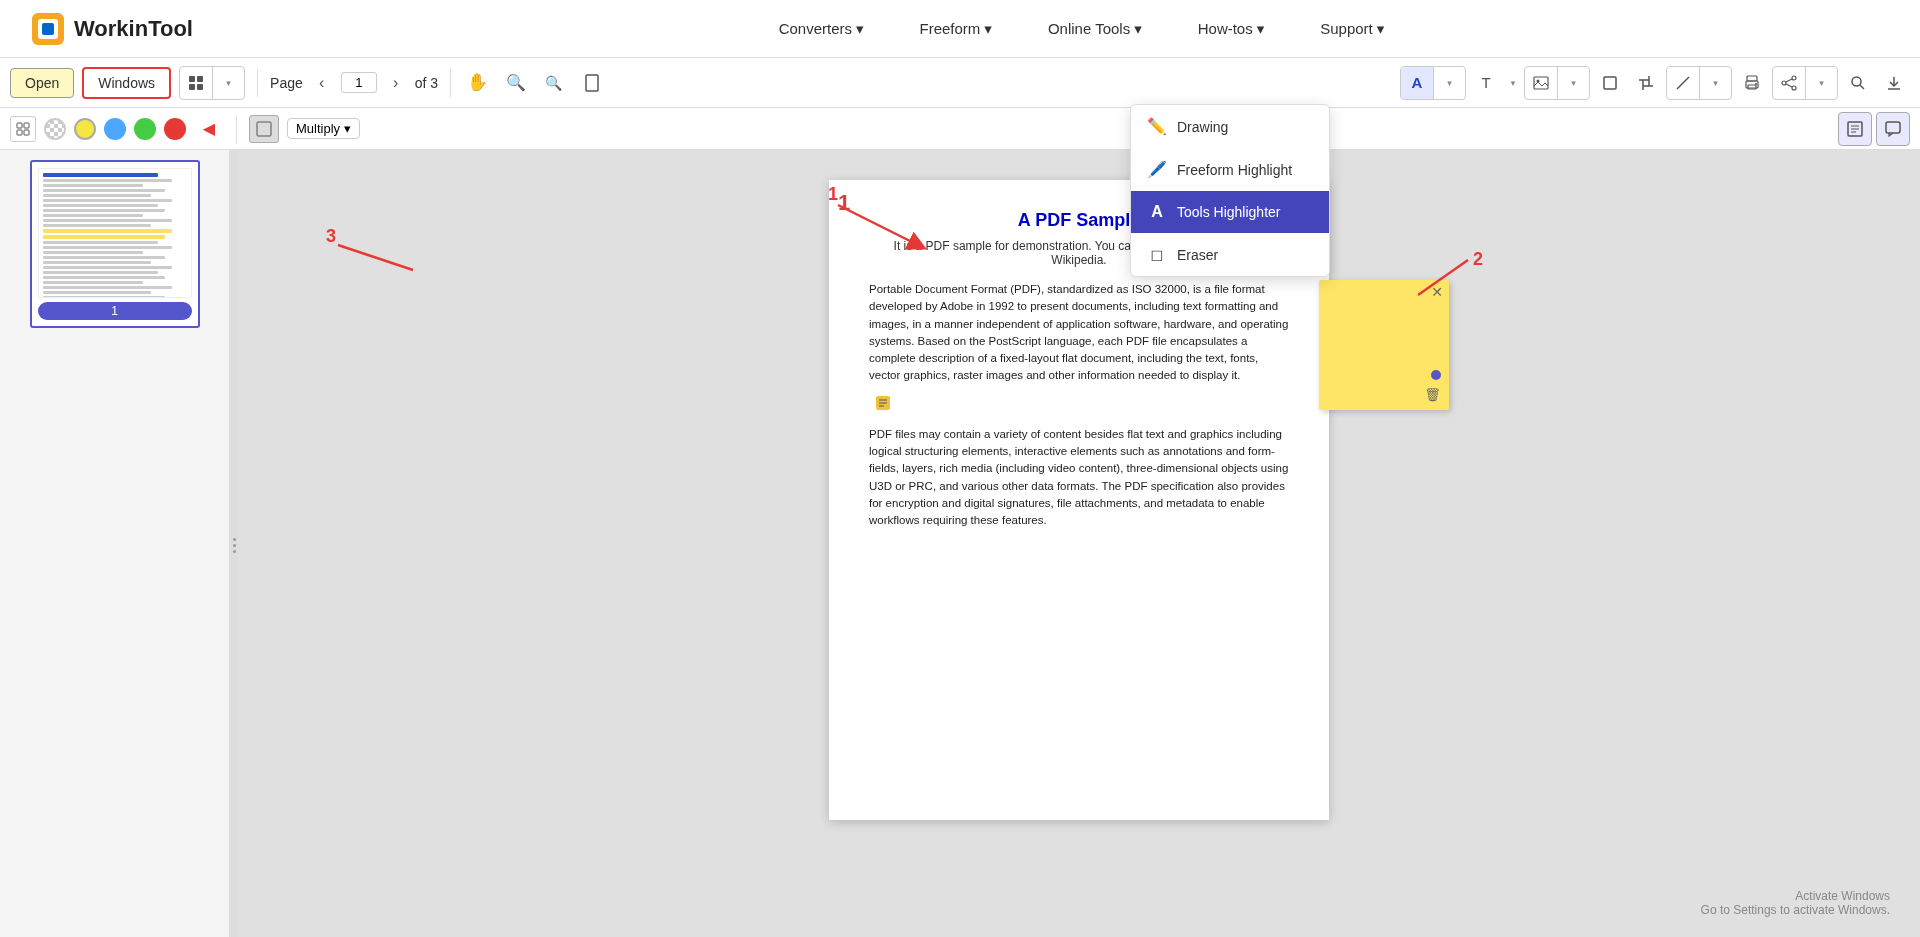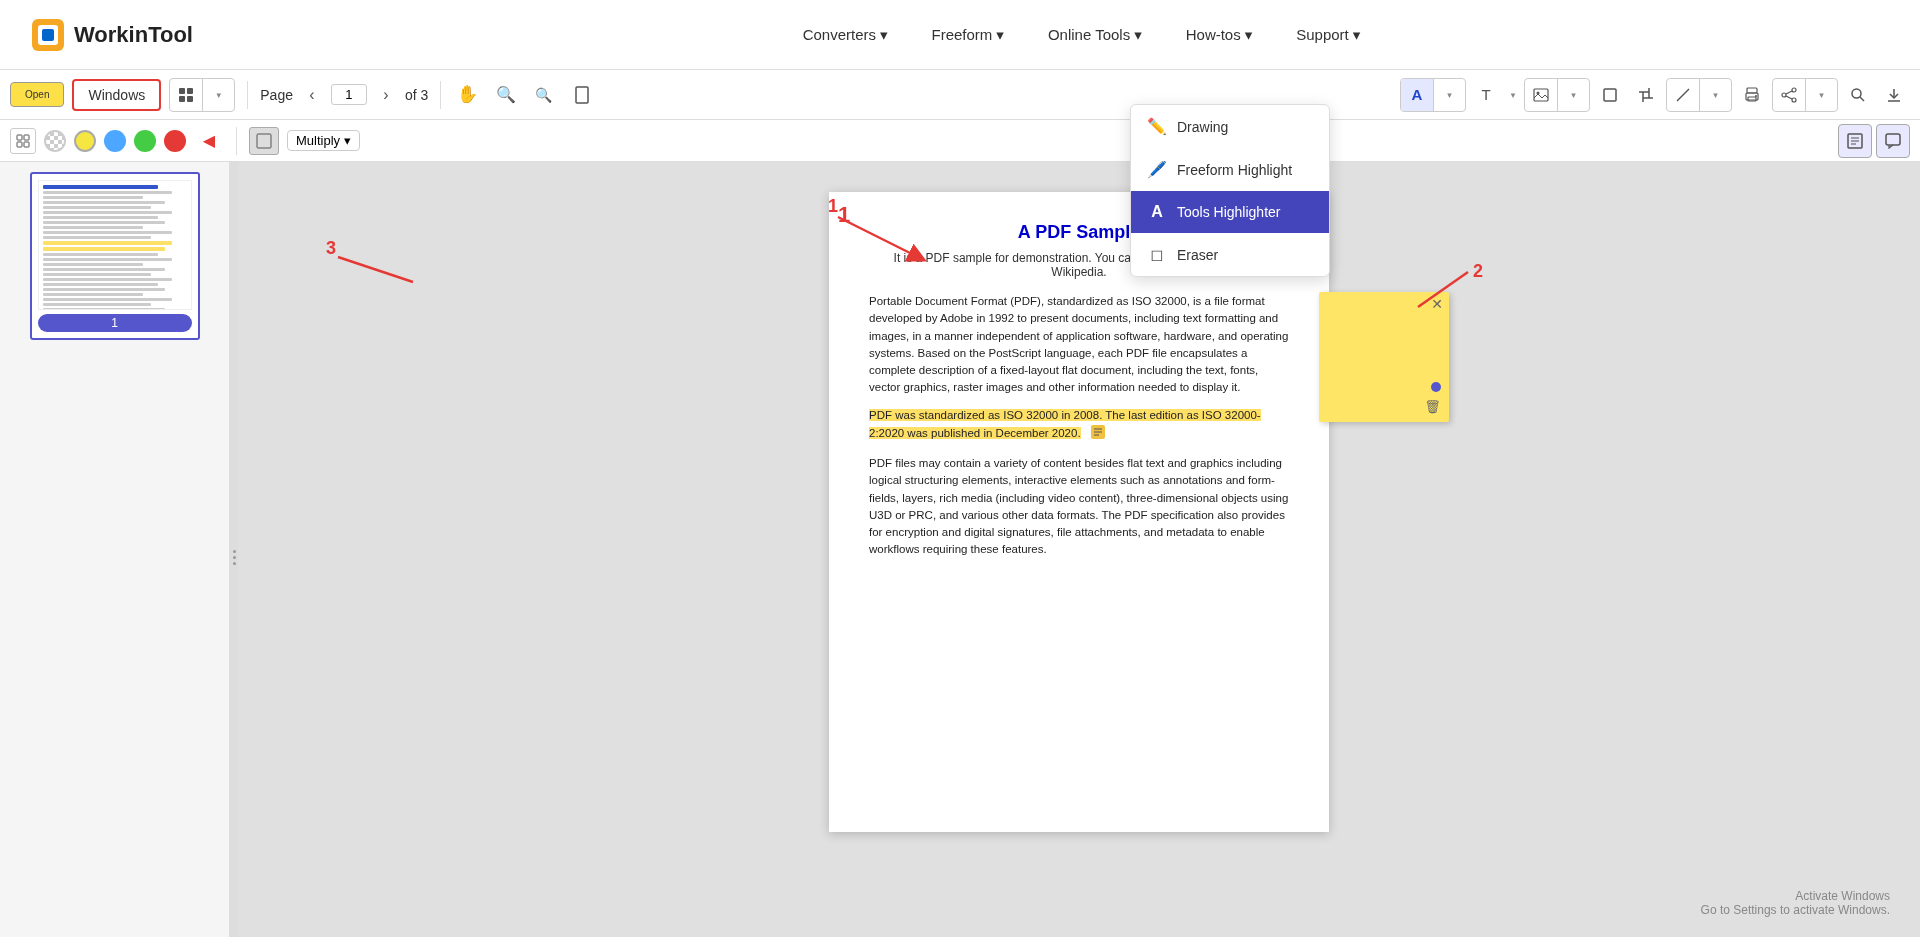--- a/index.html
+++ b/index.html
@@ -1,20 +1,20 @@
 <!DOCTYPE html>
 <html><head>
   <meta charset="utf-8">
   <style>
     * { box-sizing: border-box; margin: 0; padding: 0; }
     body { font-family: Arial, sans-serif; background: #f0f0f0; width: 1920px; height: 937px; overflow: hidden; }
 
     
     .top-nav {
-      height: 70px;
+      height: 58px;
       background: white;
       display: flex;
       align-items: center;
       padding: 0 30px;
       border-bottom: 1px solid #ddd;
       position: relative;
       z-index: 100;
     }
     .logo-area {
       display: flex;
@@ -26,21 +26,21 @@
       width: 36px;
       height: 36px;
     }
     .logo-text {
       font-size: 22px;
       font-weight: bold;
       color: #222;
     }
     .nav-items {
       display: flex;
-      gap: 44px;
+      gap: 56px;
       flex: 1;
       justify-content: center;
     }
     .nav-item {
       font-size: 15px;
       color: #333;
       cursor: pointer;
       display: flex;
       align-items: center;
       gap: 4px;
@@ -53,25 +53,25 @@
       border-bottom: 1px solid #ddd;
       display: flex;
       align-items: center;
       padding: 0 10px;
       gap: 8px;
       position: relative;
       z-index: 50;
     }
     .btn-open {
       padding: 6px 14px;
-      background: #fde047;
+      background: #fef9c3;
       border: 1px solid #999;
       border-radius: 4px;
       cursor: pointer;
-      font-size: 10px;
+      font-size: 14px;
       color: #333;
     }
     .btn-download {
       padding: 6px 14px;
       background: white;
       border: 2px solid #e53935;
       border-radius: 4px;
       cursor: pointer;
       font-size: 14px;
       color: #333;
@@ -686,21 +686,20 @@
   <div class="pdf-area">
 
     <div style="position:absolute;top:40px;left:600px;color:#e53935;font-size:22px;font-weight:bold;pointer-events:none;z-index:5;">1</div>
 
     <div class="pdf-page" style="position:relative;">
       <div class="pdf-title">A PDF Sample</div>
       <div class="pdf-subtitle">It is a PDF sample for demonstration. You can edit it as you like. From Wikipedia.</div>
       <div class="pdf-body">
         <p>Portable Document Format (PDF), standardized as ISO 32000, is a file format developed by Adobe in 1992 to present documents, including text formatting and images, in a manner independent of application software, hardware, and operating systems. Based on the PostScript language, each PDF file encapsulates a complete description of a fixed-layout flat document, including the text, fonts, vector graphics, raster images and other information needed to display it.</p>
         <p>
-          <span class="highlighted-text">PDF was standardized as ISO 32000 in 2008. The last edition as ISO 32000-2:2020 was published in December 2020.</span>
           
           <span style="display:inline-block;margin-left:6px;vertical-align:middle;">
             <svg width="16" height="16" viewBox="0 0 16 16">
               <rect x="1" y="1" width="14" height="14" rx="2" fill="#f0c040"></rect>
               <line x1="4" y1="5" x2="12" y2="5" stroke="#555" stroke-width="1"></line>
               <line x1="4" y1="8" x2="12" y2="8" stroke="#555" stroke-width="1"></line>
               <line x1="4" y1="11" x2="9" y2="11" stroke="#555" stroke-width="1"></line>
             </svg>
           </span>
         </p>

